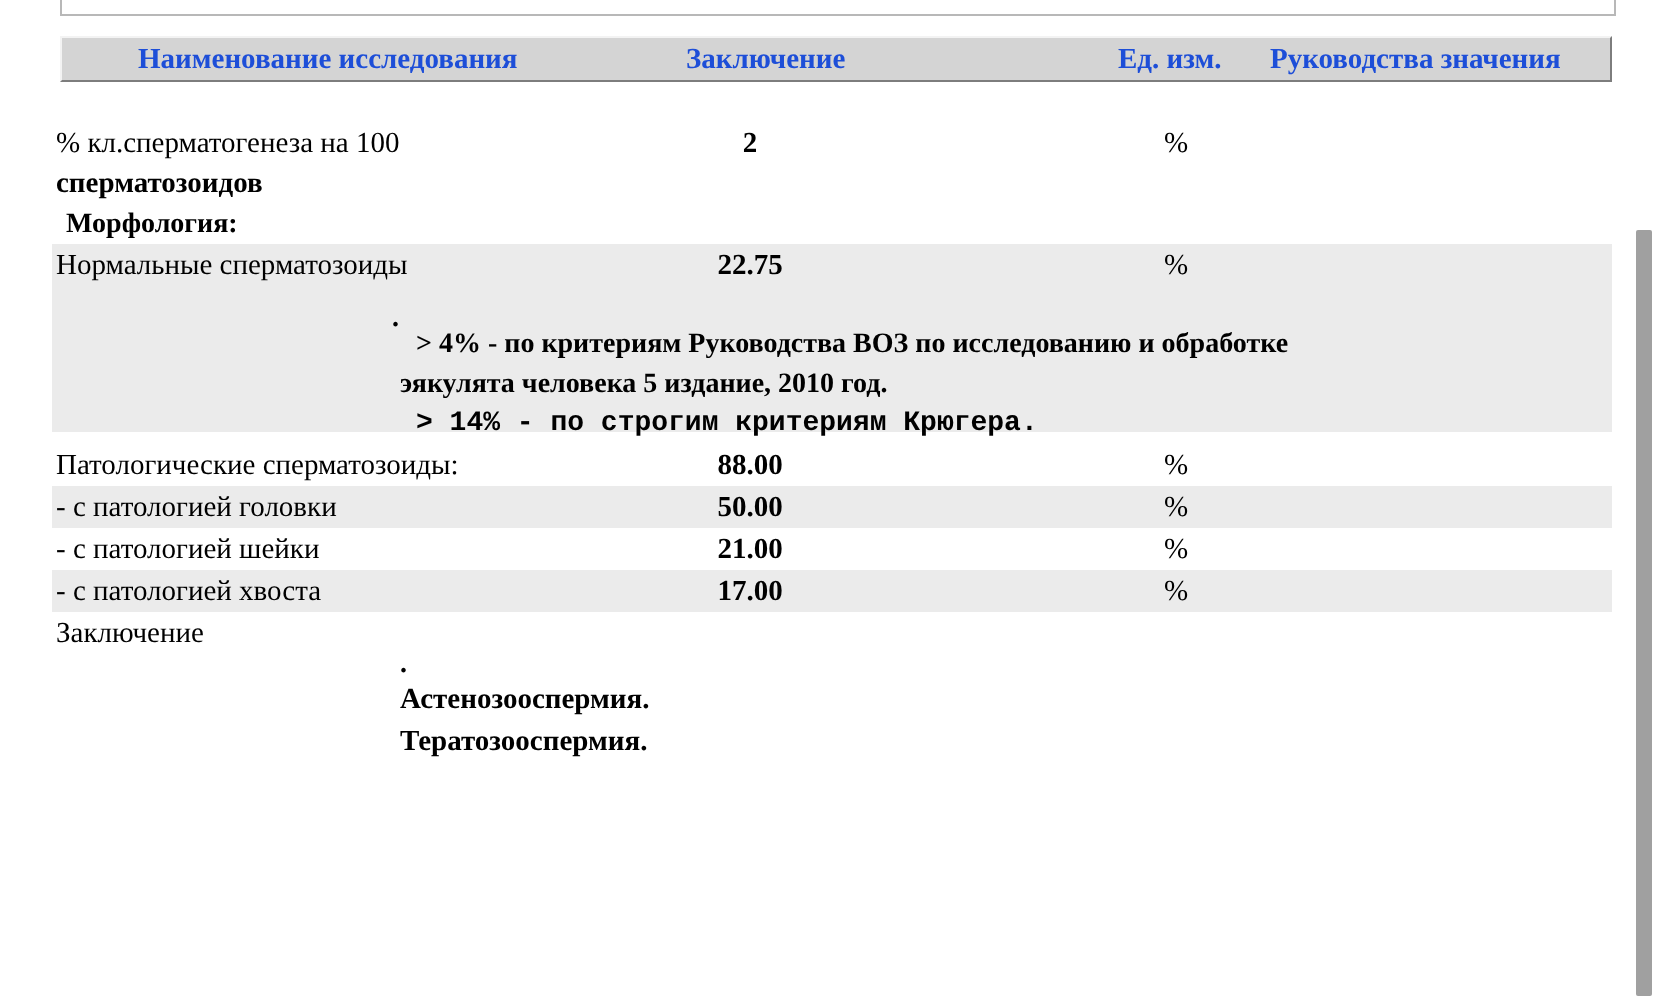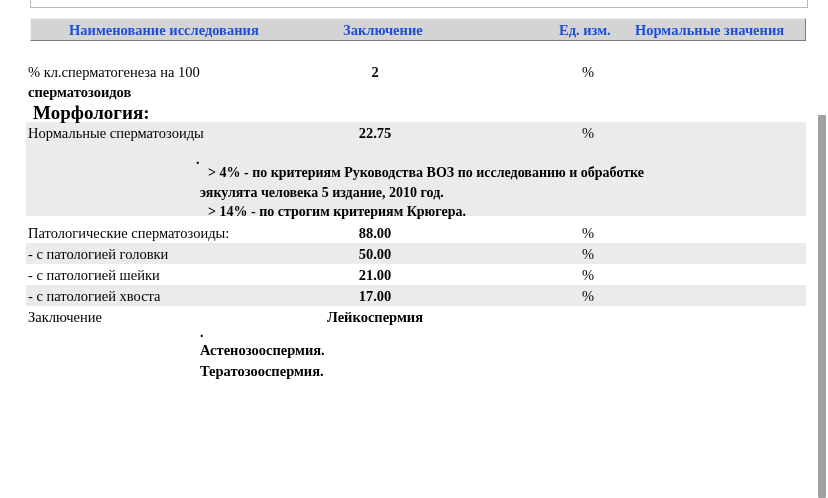--- a/index.html
+++ b/index.html
@@ -103,21 +103,21 @@
   }
   .c-norm {
     left: 654px;
     width: 120px;
     text-align: center;
   }
 
   .section-title {
     position: absolute;
     left: 33px;
-    font-size: 19px;
+    font-size: 14px;
     line-height: 21px;
     font-weight: bold;
     white-space: nowrap;
   }
 
   .note-line {
     position: absolute;
     left: 200px;
     font-size: 14px;
     line-height: 20px;
@@ -171,21 +171,21 @@
 <div id="report">
 
   <div class="band" style="top:122px; height:94px;"></div>
   <div class="band" style="top:243px; height:21px;"></div>
   <div class="band" style="top:285px; height:21px;"></div>
 
   <div id="table-header">
     <span class="th th-name">Наименование исследования</span>
     <span class="th th-result">Заключение</span>
     <span class="th th-unit">Ед. изм.</span>
-    <span class="th th-norm">Нормальные значения</span>
+    <span class="th th-norm">Руководства значения</span>
   </div>
 
   <div class="row" style="top:62px;">
     <span class="cell c-name">% кл.сперматогенеза на 100</span>
     <span class="cell c-result">2</span>
     <span class="cell c-unit">%</span>
   </div>
   <div class="row" style="top:82px;font-weight:bold;">
     <span class="cell c-name">сперматозоидов</span>
   </div>
@@ -195,21 +195,21 @@
   <div class="row" style="top:123px;">
     <span class="cell c-name">Нормальные сперматозоиды</span>
     <span class="cell c-result">22.75</span>
     <span class="cell c-unit">%</span>
     <span class="cell c-norm"></span>
   </div>
 
   <div class="note-dot" style="top:150px;">.</div>
   <div class="note-line note-indent" style="top:163px;">&gt; 4% - по критериям Руководства ВОЗ по исследованию и обработке</div>
   <div class="note-line" style="top:183px;text-align:right;">эякулята человека 5 издание, 2010 год.</div>
-  <div class="note-line note-indent" style="top:202px;">&gt; 14% - по строгим критериям Крюгера.</div>
+  <div class="note-line note-indent" style="top:202px;font-family:Liberation Mono, monospace;">&gt; 14% - по строгим критериям Крюгера.</div>
 
   <div class="row" style="top:223px;">
     <span class="cell c-name">Патологические сперматозоиды:</span>
     <span class="cell c-result">88.00</span>
     <span class="cell c-unit">%</span>
     <span class="cell c-norm"></span>
   </div>
   <div class="row" style="top:244px;">
     <span class="cell c-name">- с патологией головки</span>
     <span class="cell c-result">50.00</span>
@@ -224,21 +224,20 @@
   </div>
   <div class="row" style="top:286px;padding-left:22px;">
     <span class="cell c-name">- с патологией хвоста</span>
     <span class="cell c-result">17.00</span>
     <span class="cell c-unit">%</span>
     <span class="cell c-norm"></span>
   </div>
 
   <div class="row" style="top:307px;padding-left:40px;">
     <span class="cell c-name">Заключение</span>
-    <span class="cell c-result">Лейкоспермия</span>
     <span class="cell c-unit"></span>
     <span class="cell c-norm"></span>
   </div>
 
   <div class="note-dot" style="left:200px; top:323px;">.</div>
   <div class="concl-line" style="top:340px;">Астенозооспермия.</div>
   <div class="concl-line" style="top:361px;">Тератозооспермия.</div>
 
 </div>
 

